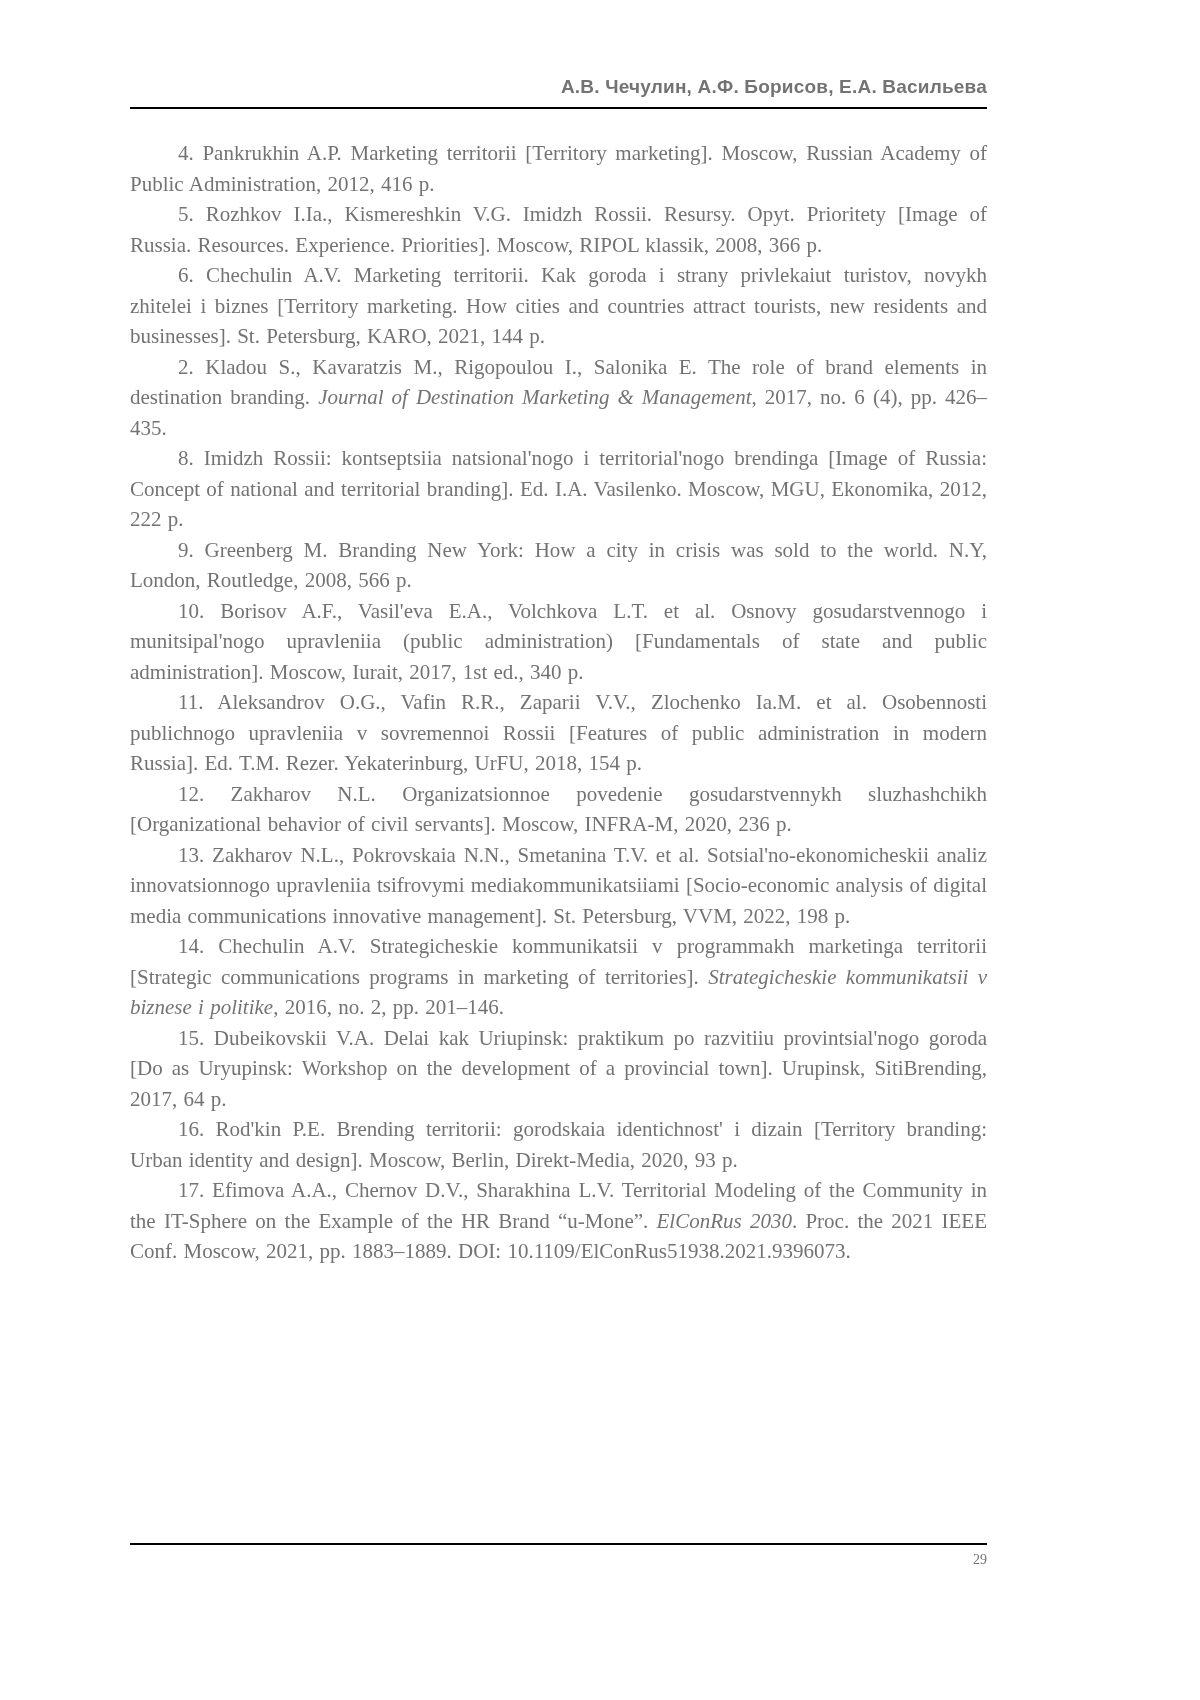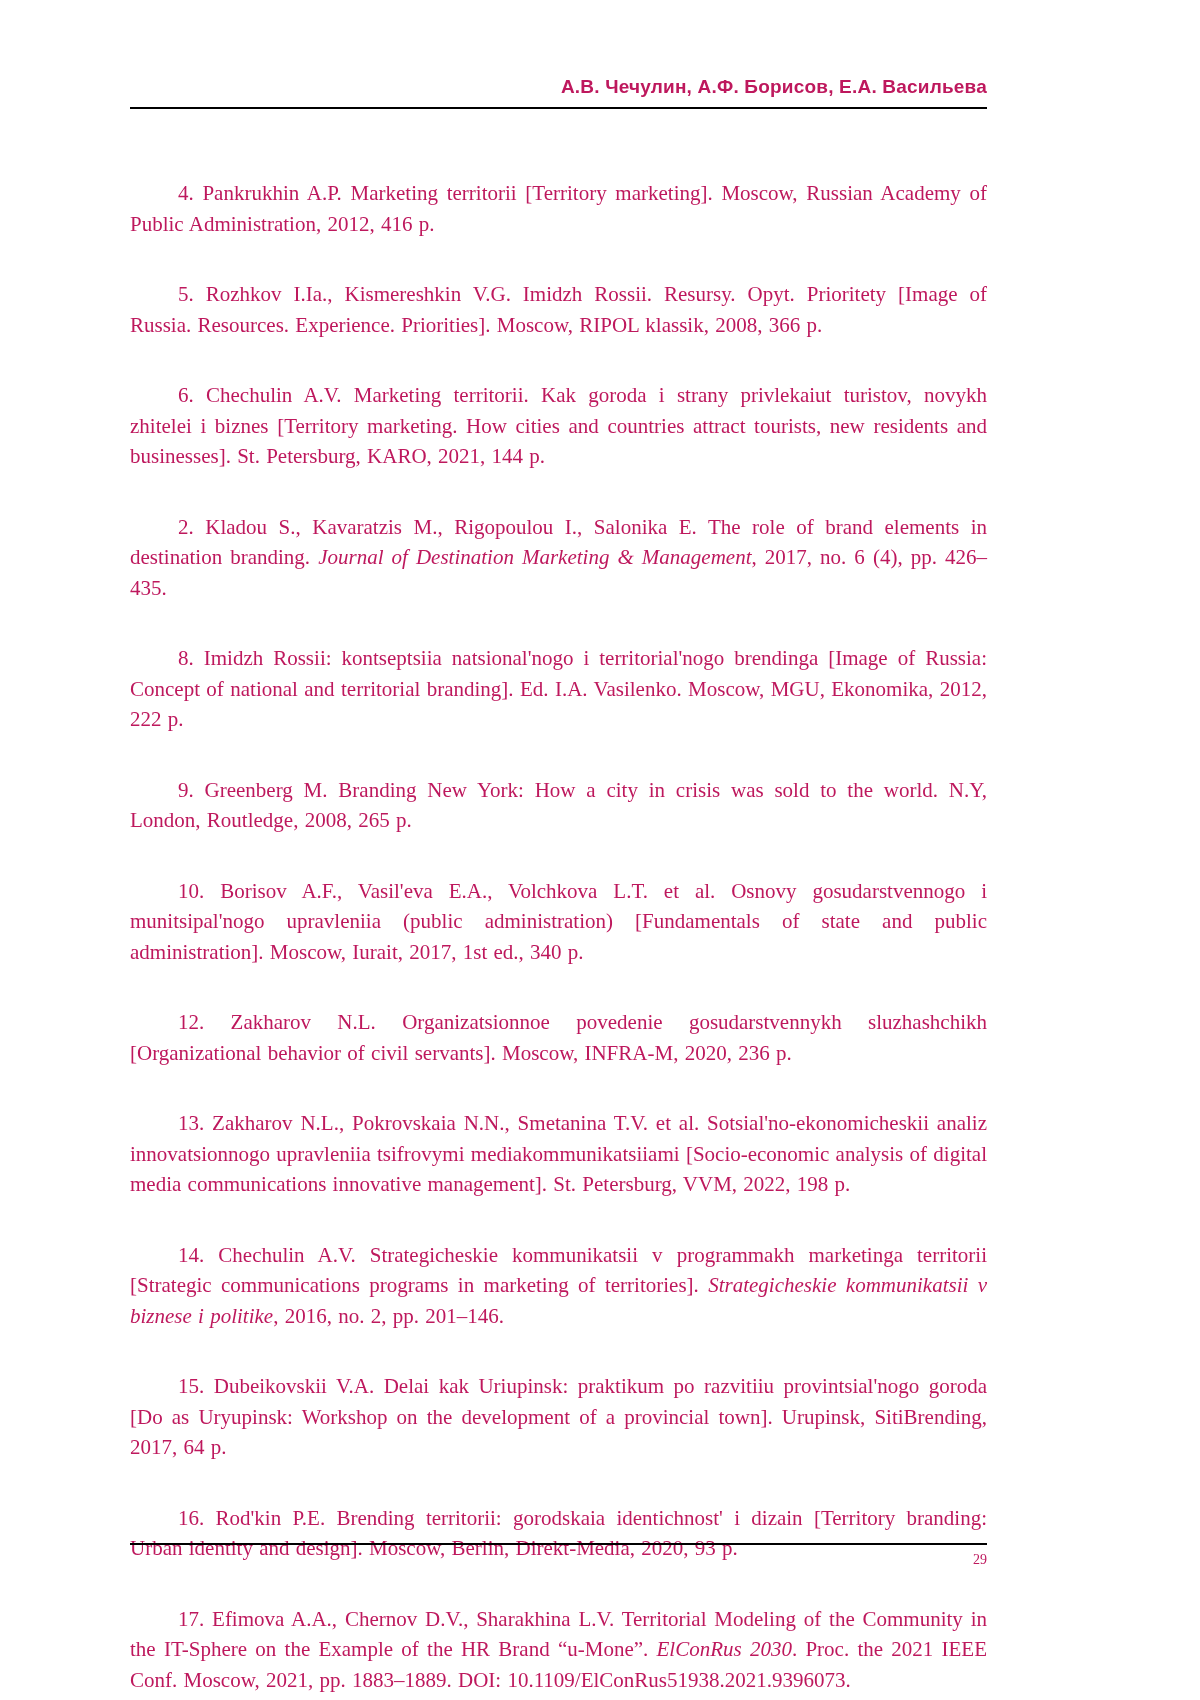--- a/index.html
+++ b/index.html
@@ -5,21 +5,21 @@
   * { margin: 0; padding: 0; box-sizing: border-box; }
   html, body { background: #e9e9e9; }
   body { font-family: "Liberation Serif", serif; }
 
   .page {
     position: relative;
     width: 1200px;
     height: 1700px;
     margin: 0 auto;
     background: #ffffff;
-    color: #be185d;
+    color: #737373;
     overflow: hidden;
   }
 
   .header {
     position: absolute;
     top: 76px;
     left: 130px;
     right: 213px;
   }
   .running-header {
@@ -41,21 +41,20 @@
     top: 138px;
     left: 130px;
     right: 213px;
   }
   .ref {
     font-size: 21px;
     line-height: 30.5px;
     text-align: justify;
     text-indent: 48px;
     word-spacing: 1px;
-    margin-top: 40px;
   }
   .ref em {
     font-style: italic;
   }
 
   .footer {
     position: absolute;
     top: 1543px;
     left: 130px;
     right: 213px;
@@ -80,22 +79,23 @@
     <div class="running-header">А.В. Чечулин, А.Ф. Борисов, Е.А. Васильева</div>
     <div class="header-rule"></div>
   </header>
 
   <main class="references">
       <p class="ref"><span>4. Pankrukhin A.P. Marketing territorii [Territory marketing]. Moscow, Russian Academy of Public Administration, 2012, 416 p.</span></p>
       <p class="ref"><span>5. Rozhkov I.Ia., Kismereshkin V.G. Imidzh Rossii. Resursy. Opyt. Prioritety [Image of Russia. Resources. Experience. Priorities]. Moscow, RIPOL klassik, 2008, 366 p.</span></p>
       <p class="ref"><span>6. Chechulin A.V. Marketing territorii. Kak goroda i strany privlekaiut turistov, novykh zhitelei i biznes [Territory marketing. How cities and countries attract tourists, new residents and businesses]. St. Petersburg, KARO, 2021, 144 p.</span></p>
       <p class="ref"><span>2. Kladou S., Kavaratzis M., Rigopoulou I., Salonika E. The role of brand elements in destination branding. </span><em>Journal of Destination Marketing &amp; Management</em><span>, 2017, no. 6 (4), pp. 426–435.</span></p>
       <p class="ref"><span>8. Imidzh Rossii: kontseptsiia natsional'nogo i territorial'nogo brendinga [Image of Russia: Concept of national and territorial branding]. Ed. I.A. Vasilenko. Moscow, MGU, Ekonomika, 2012, 222 p.</span></p>
-      <p class="ref"><span>9. Greenberg M. Branding New York: How a city in crisis was sold to the world. N.Y, London, Routledge, 2008, 265 p.</span></p>
+      <p class="ref"><span>9. Greenberg M. Branding New York: How a city in crisis was sold to the world. N.Y, London, Routledge, 2008, 566 p.</span></p>
       <p class="ref"><span>10. Borisov A.F., Vasil'eva E.A., Volchkova L.T. et al. Osnovy gosudarstvennogo i munitsipal'nogo upravleniia (public administration) [Fundamentals of state and public administration]. Moscow, Iurait, 2017, 1st ed., 340 p.</span></p>
+      <p class="ref"><span>11. Aleksandrov O.G., Vafin R.R., Zaparii V.V., Zlochenko Ia.M. et al. Osobennosti publichnogo upravleniia v sovremennoi Rossii [Features of public administration in modern Russia]. Ed. T.M. Rezer. Yekaterinburg, UrFU, 2018, 154 p.</span></p>
       <p class="ref"><span>12. Zakharov N.L. Organizatsionnoe povedenie gosudarstvennykh sluzhashchikh [Organizational behavior of civil servants]. Moscow, INFRA-M, 2020, 236 p.</span></p>
       <p class="ref"><span>13. Zakharov N.L., Pokrovskaia N.N., Smetanina T.V. et al. Sotsial'no-ekonomicheskii analiz innovatsionnogo upravleniia tsifrovymi mediakommunikatsiiami [Socio-economic analysis of digital media communications innovative management]. St. Petersburg, VVM, 2022, 198 p.</span></p>
       <p class="ref"><span>14. Chechulin A.V. Strategicheskie kommunikatsii v programmakh marketinga territorii [Strategic communications programs in marketing of territories]. </span><em>Strategicheskie kommunikatsii v biznese i politike</em><span>, 2016, no. 2, pp. 201–146.</span></p>
       <p class="ref"><span>15. Dubeikovskii V.A. Delai kak Uriupinsk: praktikum po razvitiiu provintsial'nogo goroda [Do as Uryupinsk: Workshop on the development of a provincial town]. Urupinsk, SitiBrending, 2017, 64 p.</span></p>
       <p class="ref"><span>16. Rod'kin P.E. Brending territorii: gorodskaia identichnost' i dizain [Territory branding: Urban identity and design]. Moscow, Berlin, Direkt-Media, 2020, 93 p.</span></p>
       <p class="ref"><span>17. Efimova A.A., Chernov D.V., Sharakhina L.V. Territorial Modeling of the Community in the IT-Sphere on the Example of the HR Brand “u-Mone”. </span><em>ElConRus 2030</em><span>. Proc. the 2021 IEEE Conf. Moscow, 2021, pp. 1883–1889. DOI: 10.1109/ElConRus51938.2021.9396073.</span></p>
     </main>
 
   <footer class="footer">
     <div class="footer-rule"></div>

